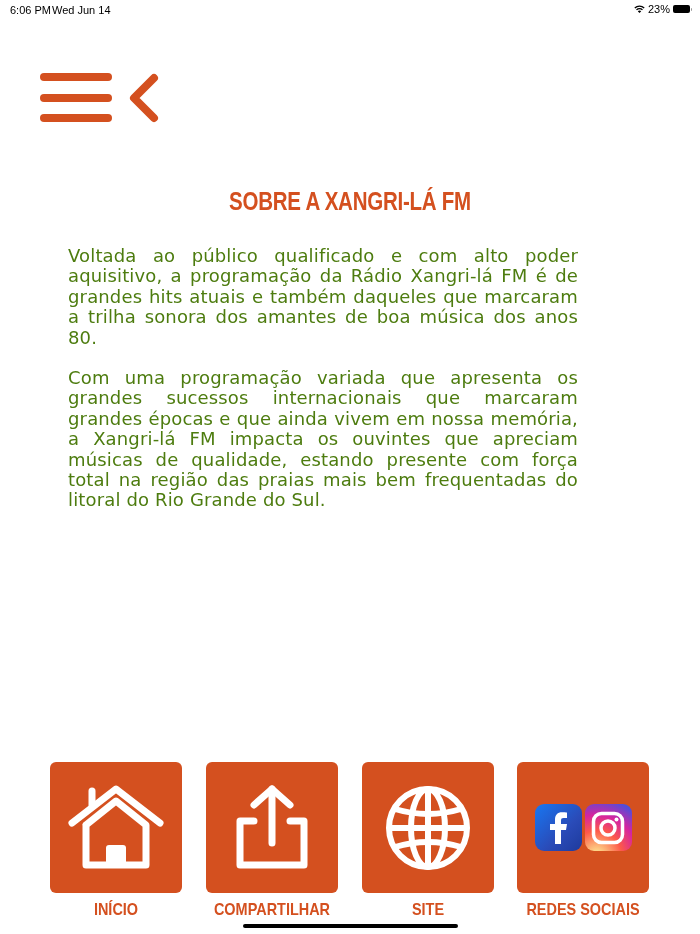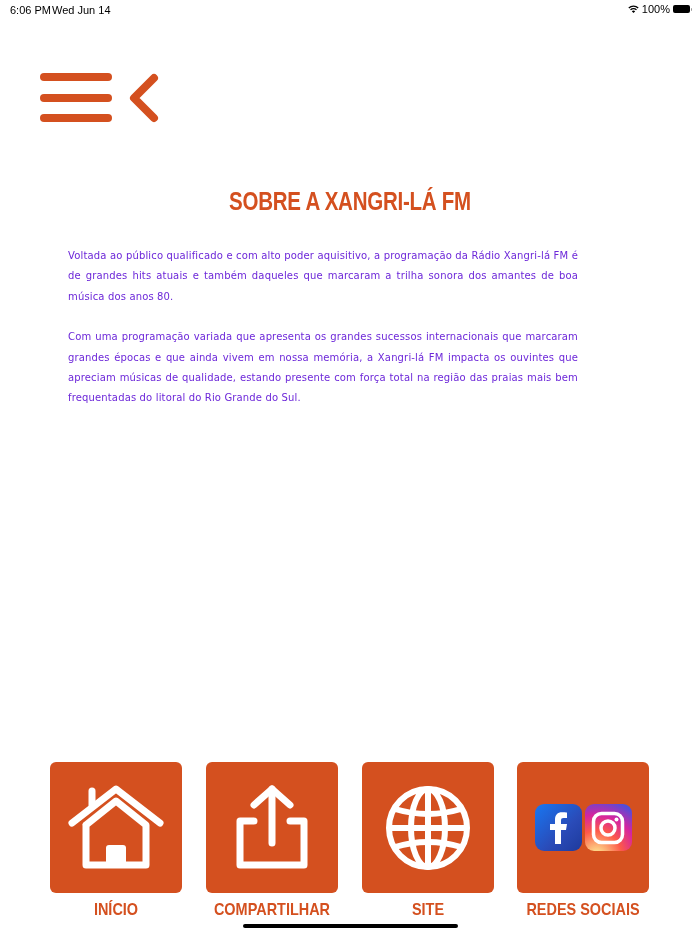--- a/index.html
+++ b/index.html
@@ -20,22 +20,22 @@
   .menu-back {
     position: absolute; left: 40px; top: 72px; width: 122px; height: 54px; cursor: pointer;
   }
   .title {
     position: absolute; left: 0; width: 700px; top: 187px; text-align: center;
     font-family: "Liberation Sans", sans-serif; font-weight: bold; font-size: 25px;
     color: #d4501f; letter-spacing: -0.3px; transform: scaleX(0.82); transform-origin: center;
   }
   .content {
     position: absolute; left: 68px; width: 510px; top: 246px;
-    font-family: "DejaVu Sans", sans-serif; font-size: 10px; line-height: 20.4px;
-    color: #6d28d9; text-align: justify; letter-spacing: 0.15px;
+    font-family: "DejaVu Sans", sans-serif; font-size: 18px; line-height: 20.4px;
+    color: #4d7c0f; text-align: justify; letter-spacing: 0.15px;
   }
   .content p { margin: 0 0 20px 0; text-align-last: left; }
 
   .nav-tile {
     position: absolute; top: 762px; width: 132px; height: 131px;
     background: #d4501f; border-radius: 6px; cursor: pointer;
     display: flex; align-items: center; justify-content: center;
   }
   .nav-label {
     position: absolute; top: 900px; width: 170px; text-align: center;
@@ -59,21 +59,21 @@
 
 <div class="status-bar">
   <span class="status-time">6:06 PM</span>
   <span class="status-date">Wed Jun 14</span>
   <div class="status-right">
     <svg width="11" height="8" viewBox="0 0 11 8">
       <path d="M5.5 8 L3.8 6.2 A2.5 2.5 0 0 1 7.2 6.2 Z" fill="#000"></path>
       <path d="M2.5 4.9 A4.3 4.3 0 0 1 8.5 4.9" stroke="#000" stroke-width="1.3" fill="none"></path>
       <path d="M0.8 3 A6.8 6.8 0 0 1 10.2 3" stroke="#000" stroke-width="1.3" fill="none"></path>
     </svg>
-    <span>100%</span>
+    <span>23%</span>
     <span class="battery"></span>
   </div>
 </div>
 
 <div class="menu-back">
   <svg width="122" height="54" viewBox="0 0 122 54">
     <g stroke="#d4501f" stroke-width="8" stroke-linecap="round">
       <line x1="4" y1="5" x2="68" y2="5"></line>
       <line x1="4" y1="26" x2="68" y2="26"></line>
       <line x1="4" y1="46" x2="68" y2="46"></line>

